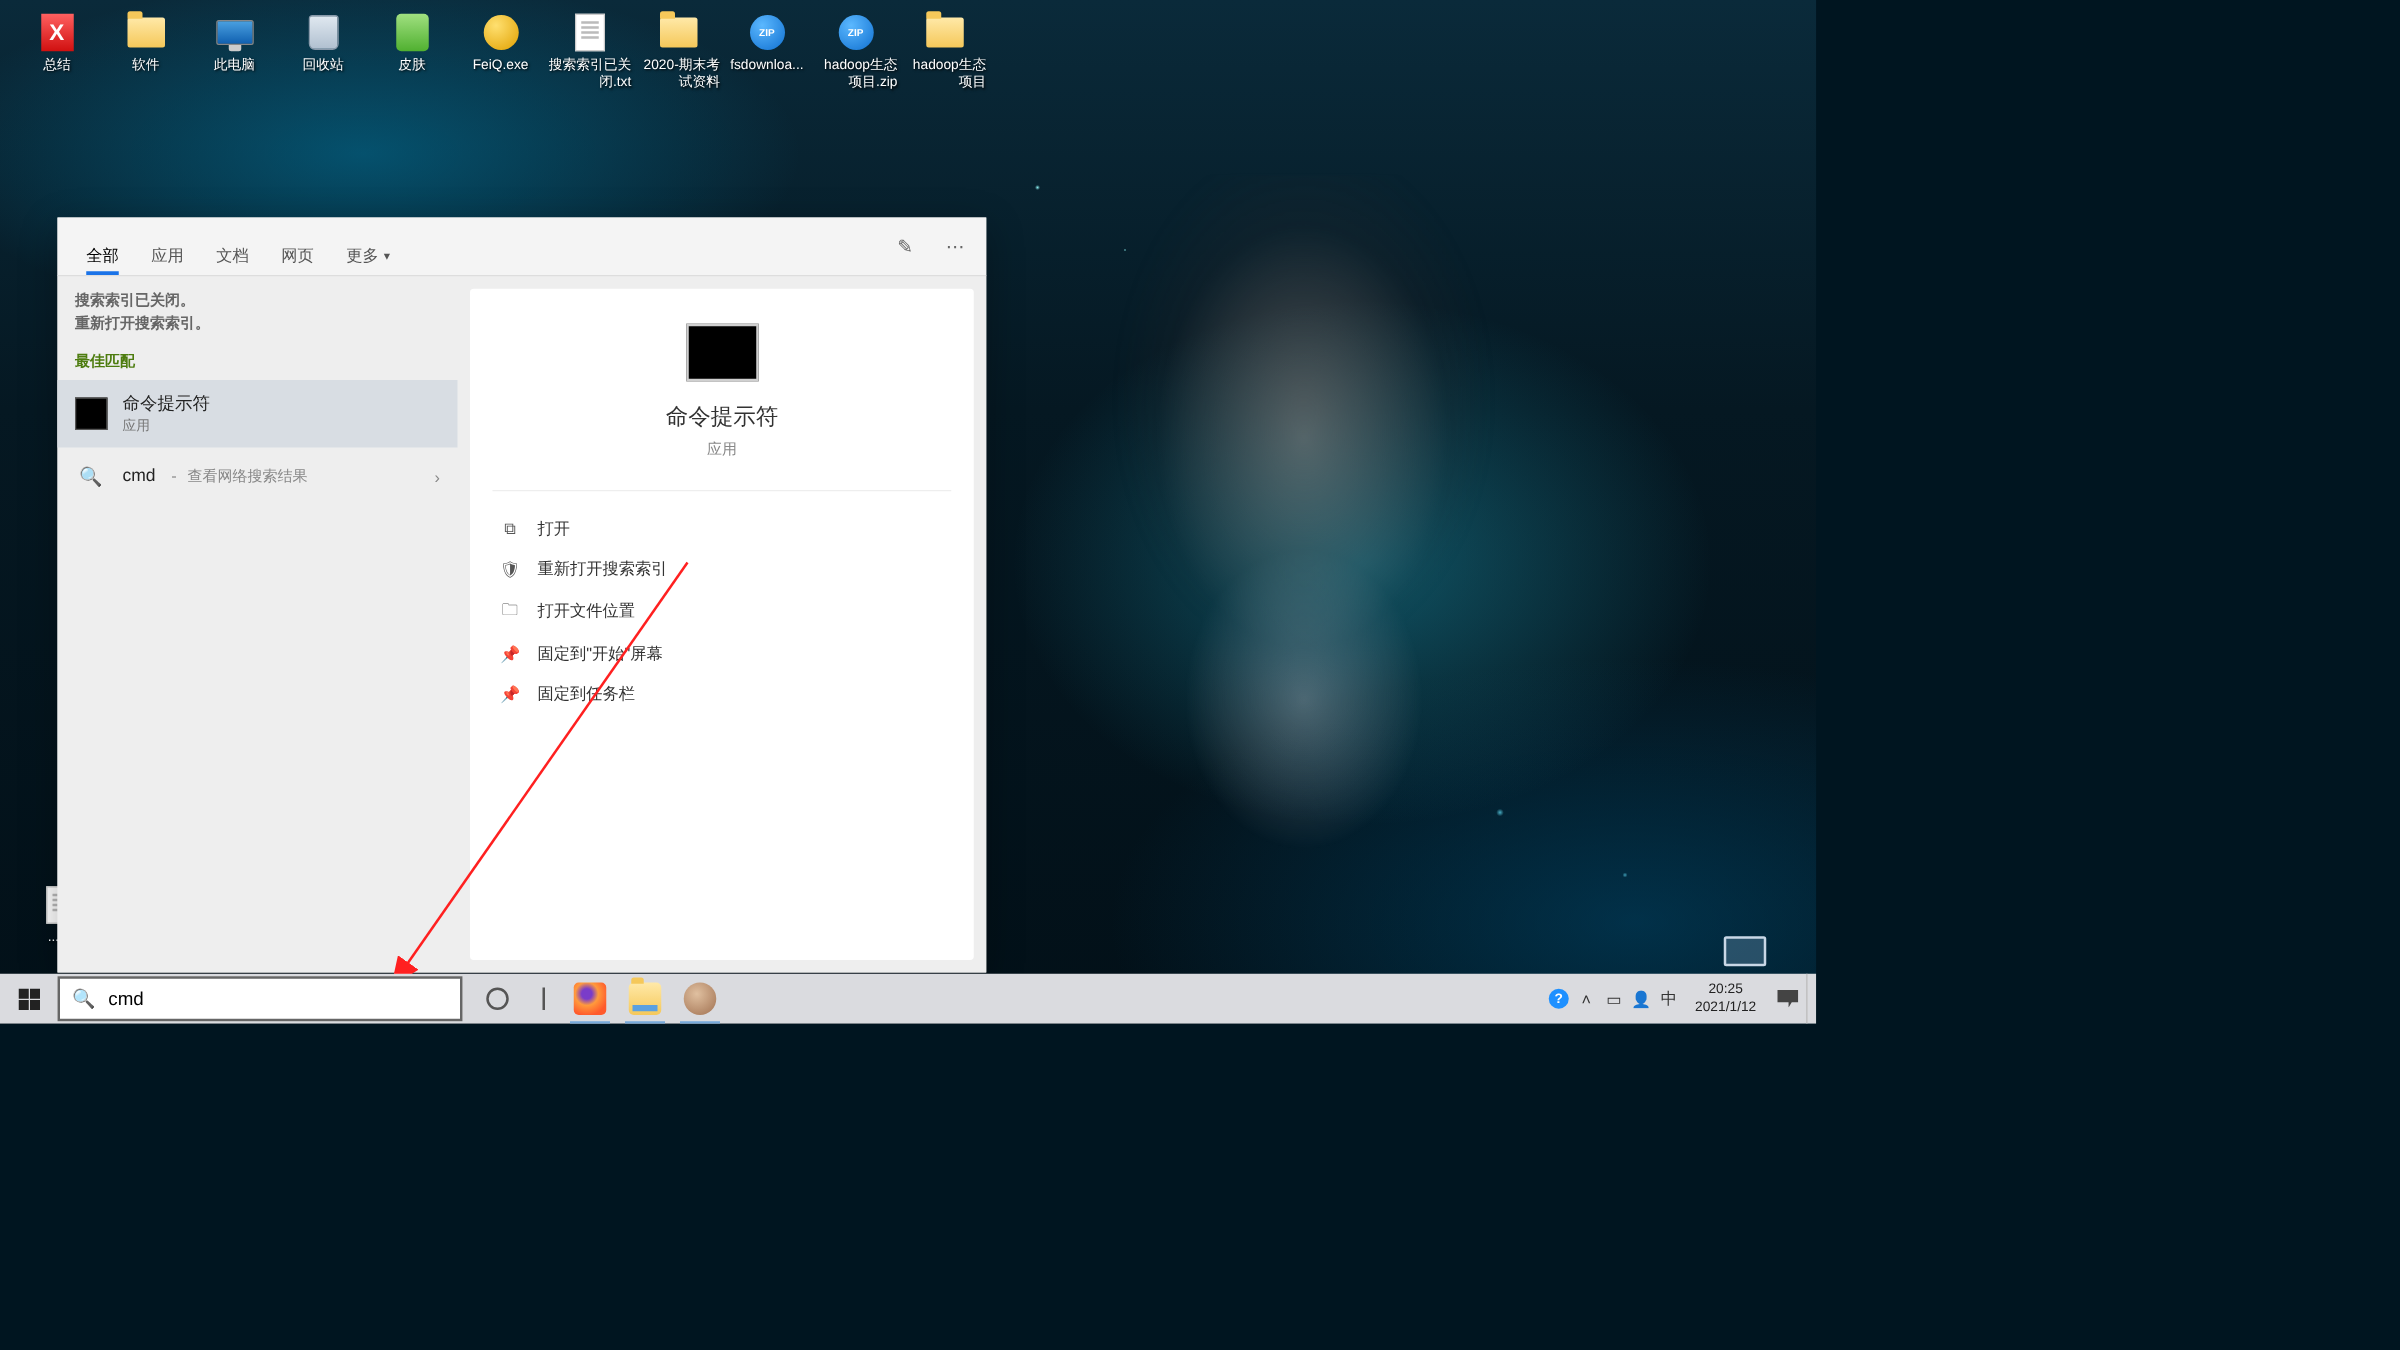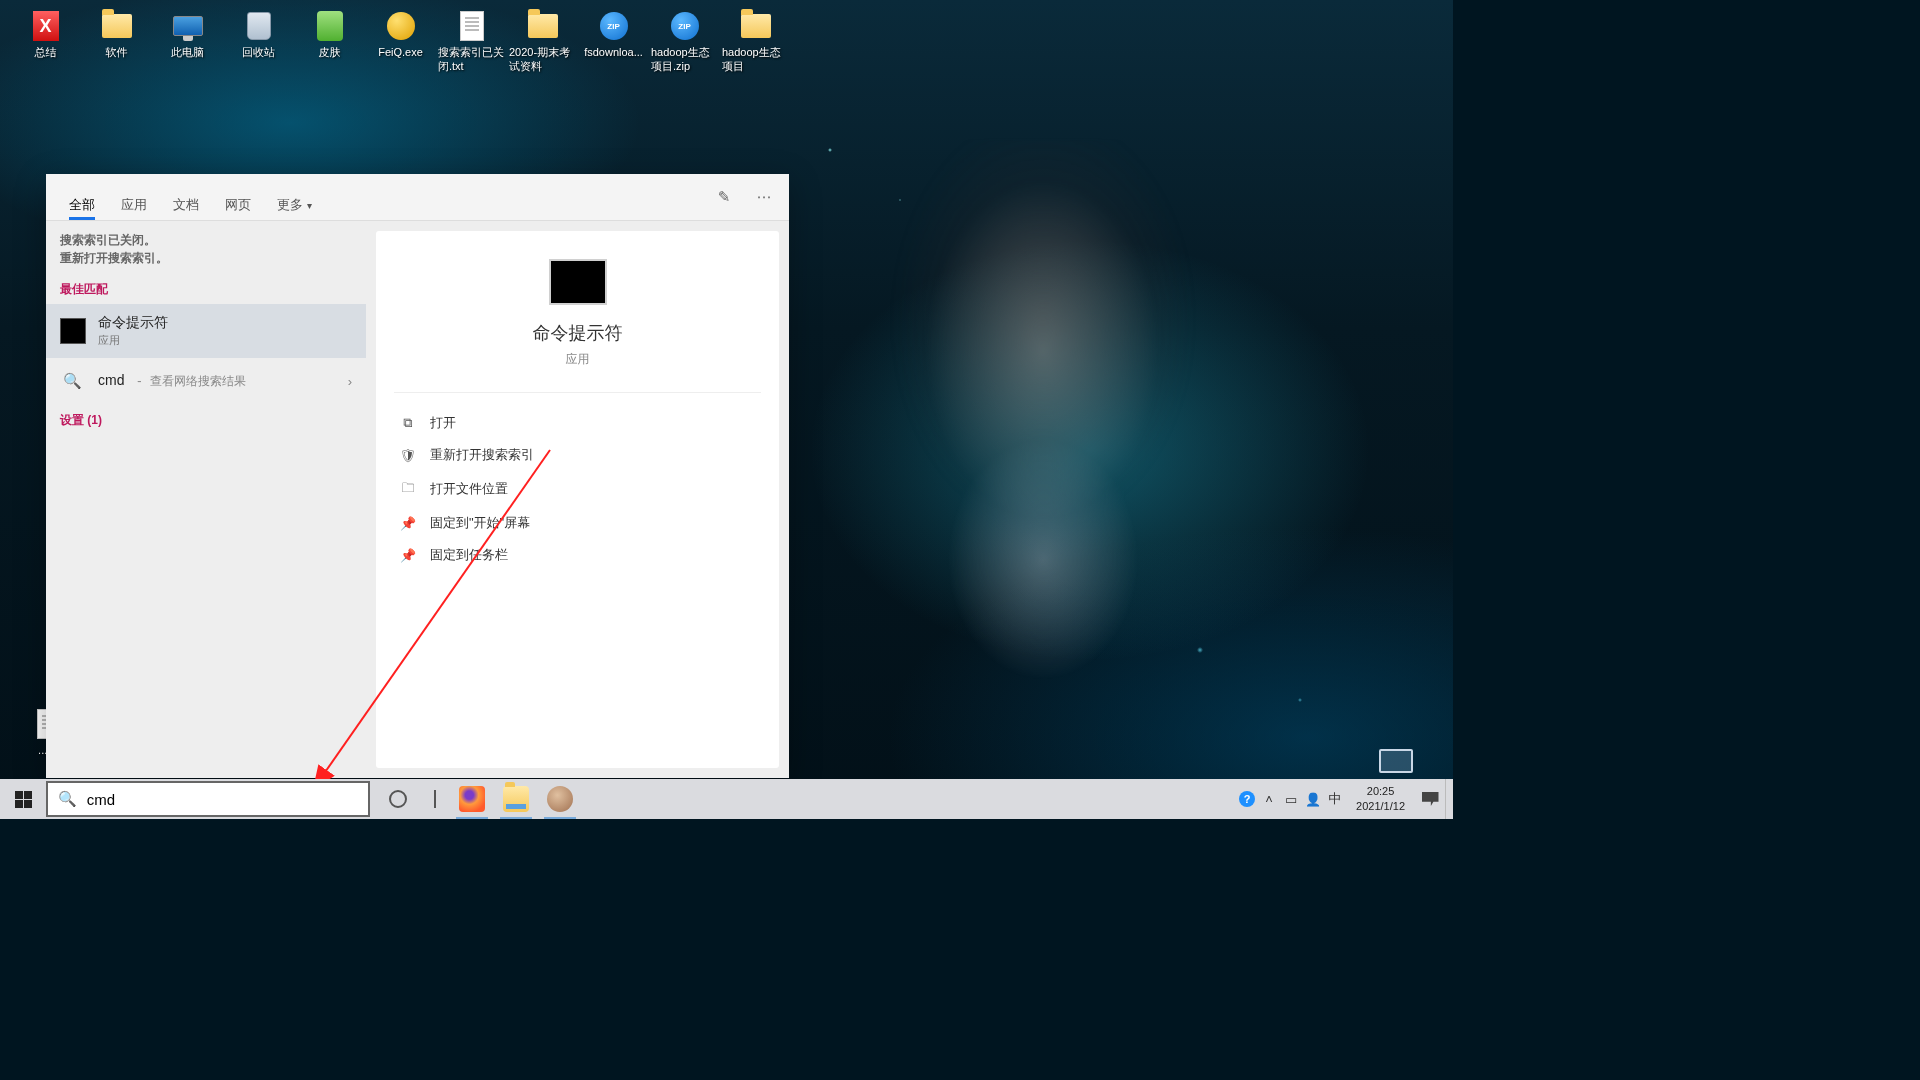--- a/index.html
+++ b/index.html
@@ -28,21 +28,21 @@
      radial-gradient(ellipse 180px 260px at 50% 35%, rgba(255,245,235,.25), transparent 65%),
      radial-gradient(ellipse 160px 200px at 50% 70%, rgba(230,230,240,.3), transparent 60%),
      radial-gradient(ellipse 220px 300px at 50% 30%, rgba(60,50,50,.4), transparent 70%);
   filter: blur(1px);
 }
 
 
 .desktop { position: absolute; top: 0; left: 0; right: 0; padding: 5px 10px; display: flex; gap: 0; }
 .desktop-icon { width: 71px; display: flex; flex-direction: column; align-items: center; gap: 3px; padding: 4px 2px; cursor: pointer; }
 .desktop-icon .img { width: 34px; height: 34px; display: flex; align-items: center; justify-content: center; }
-.desktop-icon .lbl { color: #fff; font-size: 11px; text-align: left; text-shadow: 1px 1px 2px #000; line-height: 1.25; word-break: break-all; }
+.desktop-icon .lbl { color: #fff; font-size: 11px; text-align: right; text-shadow: 1px 1px 2px #000; line-height: 1.25; word-break: break-all; }
 .di-folder { background: linear-gradient(#ffe9a8,#f5c85a); width: 30px; height: 24px; border-radius: 2px; position: relative; }
 .di-folder::before { content:""; position:absolute; top:-5px; left:0; width:12px; height:6px; background:#f5c85a; border-radius:2px 2px 0 0;}
 .di-pc { width:30px; height:20px; background:linear-gradient(#4aa0e0,#1060b0); border:1px solid #888; border-radius:2px; position:relative;}
 .di-pc::after{content:"";position:absolute;bottom:-6px;left:9px;width:10px;height:5px;background:#ccc;border-radius:0 0 2px 2px;}
 .di-bin { width:24px; height:28px; background:linear-gradient(#e0e8f0,#b0c0d0); border-radius:3px 3px 5px 5px; border:1px solid #8899aa;}
 .di-txt { width:24px; height:30px; background:#fff; border:1px solid #ccc; position:relative;}
 .di-txt::before{content:"";position:absolute;top:5px;left:4px;right:4px;height:2px;background:#bbb;box-shadow:0 4px #bbb,0 8px #bbb,0 12px #bbb;}
 .di-zip { width:28px; height:28px; border-radius:50%; background:radial-gradient(circle at 35% 30%, #5bb8ff,#1070d0); display:flex;align-items:center;justify-content:center;color:#fff;font-size:8px;font-weight:bold;}
 .di-exe { width:28px; height:28px; border-radius:50%; background:radial-gradient(circle at 35% 30%, #ffe070,#e0a000);}
 .di-skin { width:26px; height:30px; background:linear-gradient(#a0e080,#50b030); border-radius:4px;}
@@ -59,21 +59,21 @@
 .sp-tab { padding: 0 13px; display:flex; align-items:center; color:#555; font-size:13px; cursor:pointer; position:relative;margin-top:16px;}
 .sp-tab.active { color:#000; font-weight:500;}
 .sp-tab.active::after { content:""; position:absolute; bottom:0; left:13px; right:13px; height:3px; background:#1a73e8;}
 .sp-tab .chev { margin-left:4px; font-size:10px;}
 .sp-tabs-right { position:absolute; right:8px; top:0; bottom:0; display:flex; align-items:center; gap:6px;}
 .sp-feedback, .sp-more { width:34px; height:34px; display:flex; align-items:center; justify-content:center; color:#666; cursor:pointer; font-size:15px;}
 
 .sp-body { flex:1; display:flex; background:#eeeeee; }
 .sp-left { width:320px; display:flex; flex-direction:column; }
 .sp-notice { padding: 10px 14px 6px; color:#666; font-size:12px; line-height:1.5;font-weight:bold;}
-.sp-section-h { padding: 8px 14px 6px; font-size:12px; color:#be185d; font-weight:600;}
+.sp-section-h { padding: 8px 14px 6px; font-size:12px; color:#4d7c0f; font-weight:600;}
 .sp-item { padding: 10px 14px; display:flex; align-items:center; gap:12px; cursor:pointer; }
 .sp-item.sel { background:#d8dde3; }
 .sp-item .ic { width:26px; height:26px; background:#000; border:1px solid #555; flex-shrink:0;}
 .sp-item .ic.search { background:none; border:none; color:#666; font-size:15px; display:flex; align-items:center; justify-content:center;}
 .sp-item .txts { display:flex; flex-direction:column; gap:1px;}
 .sp-item .t1 { font-size:14px; color:#222;}
 .sp-item .t2 { font-size:11px; color:#777;}
 .sp-item .t-inline { font-size:14px; color:#222;}
 .sp-item .t-sub { font-size:12px; color:#888; margin-left:4px;font-family:Liberation Mono, monospace;}
 .sp-item .arrow { margin-left:auto; color:#888; font-size:13px;}
@@ -233,21 +233,20 @@
         <div class="txts">
           <div class="t1">命令提示符</div>
           <div class="t2">应用</div>
         </div>
       </div>
       <div class="sp-item">
         <div class="ic search">🔍</div>
         <div class="t-inline"><span>cmd</span><span class="t-sub"> - 查看网络搜索结果</span></div>
         <div class="arrow">›</div>
       </div>
-      <div class="sp-section-h">设置 (1)</div>
     </div>
     <div class="sp-right">
       <div class="sp-card">
         <div class="sp-card-head">
           <div class="sp-card-icon"></div>
           <div class="sp-card-title">命令提示符</div>
           <div class="sp-card-sub">应用</div>
         </div>
         <div class="sp-card-sep"></div>
         <div class="sp-actions">

